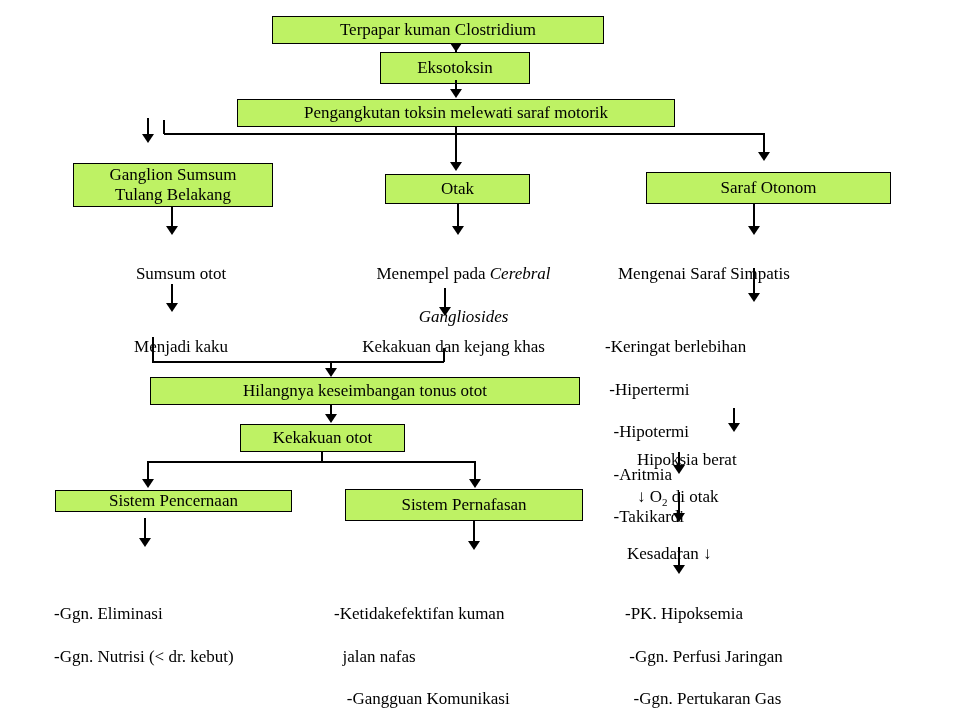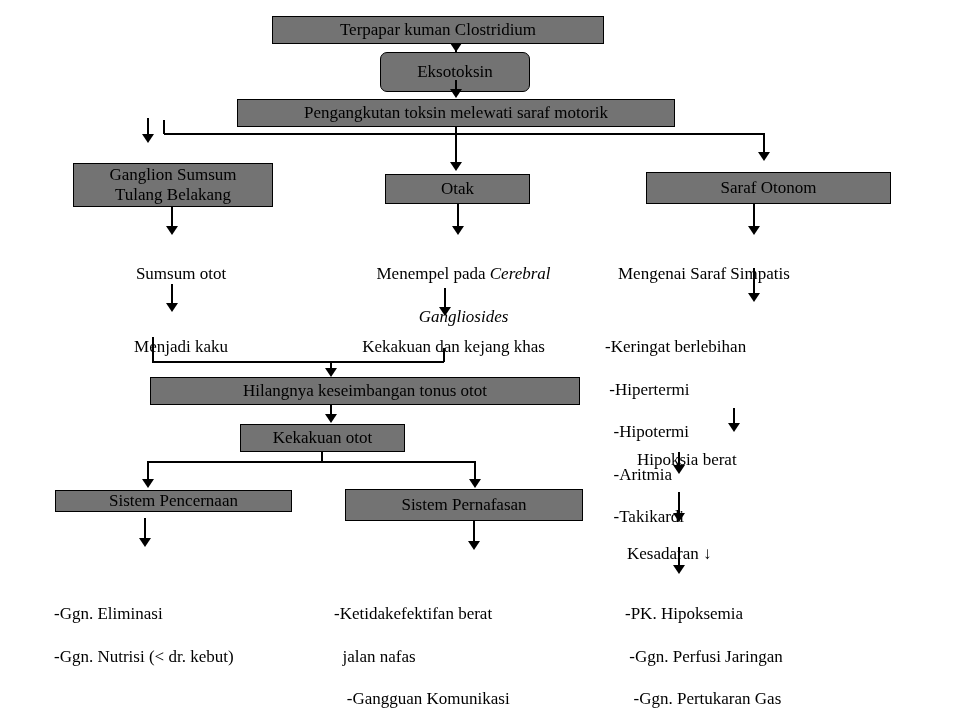--- a/index.html
+++ b/index.html
@@ -13,21 +13,21 @@
     height: 720px;
     background: #ffffff;
     font-family: "Liberation Serif", serif;
     color: #000000;
     overflow: hidden;
   }
   .node {
     position: absolute;
     box-sizing: border-box;
     border: 1px solid #000000;
-    background: #737373;
+    background: #bef264;
     display: flex;
     align-items: center;
     justify-content: center;
     text-align: center;
     line-height: 1.15;
     font-size: 17px;
     padding: 2px 4px;
     white-space: nowrap;
   }
   .node.two-line {
@@ -73,21 +73,21 @@
 
 <div id="page">
 
   <div class="node" style="left:272px; top:16px; width:332px; height:28px;">
     <span><span>Terpapar kuman Clostridium</span></span>
   </div>
 
   <div class="vline" style="left:455px; top:44px; height:10px;"></div>
   <div class="arrowhead" style="left:450px; top:43px;"></div>
 
-  <div class="node" style="left:380px; top:52px; width:150px; height:40px;border-radius:7px;">
+  <div class="node" style="left:380px; top:52px; width:150px; height:32px;">
     <span>Eksotoksin</span>
   </div>
 
   <div class="vline" style="left:455px; top:80px; height:10px;"></div>
   <div class="arrowhead" style="left:450px; top:89px;"></div>
 
   <div class="node" style="left:237px; top:99px; width:438px; height:28px;">
     <span>Pengangkutan toksin melewati saraf motorik</span>
   </div>
 
@@ -207,38 +207,41 @@
   <div class="vline" style="left:733px; top:408px; height:20px;"></div>
   <div class="arrowhead" style="left:728px; top:423px;"></div>
 
   <div class="text left" style="left:620px; top:428px; width:240px;">
     <span>Hipoksia berat</span>
   </div>
 
   <div class="vline" style="left:678px; top:452px; height:18px;"></div>
   <div class="arrowhead" style="left:673px; top:465px;"></div>
 
+  <div class="text left" style="left:620px; top:465px; width:240px;">
+    <span>↓ O</span><span class="sub">2</span><span> di otak</span>
+  </div>
 
   <div class="vline" style="left:678px; top:492px; height:26px;"></div>
   <div class="arrowhead" style="left:673px; top:513px;"></div>
 
   <div class="text left" style="left:610px; top:522px; width:240px;">
     <span>Kesadaran ↓</span>
   </div>
 
   <div class="vline" style="left:678px; top:547px; height:22px;"></div>
   <div class="arrowhead" style="left:673px; top:565px;"></div>
 
   <div class="text left" style="left:37px; top:582px; width:300px;">
     <span>-Ggn. Eliminasi</span><br>
     <span>-Ggn. Nutrisi (&lt; dr. kebut)</span>
   </div>
 
   <div class="text left" style="left:317px; top:582px; width:300px;">
-    <span>-Ketidakefektifan berat</span><br>
+    <span>-Ketidakefektifan kuman</span><br>
     <span>  jalan nafas</span><br>
     <span>   -Gangguan Komunikasi</span><br>
     
   </div>
 
   <div class="text left" style="left:608px; top:582px; width:330px;">
     <span>-PK. Hipoksemia</span><br>
     <span> -Ggn. Perfusi Jaringan</span><br>
     <span>  -Ggn. Pertukaran Gas</span><br>
     <br>

